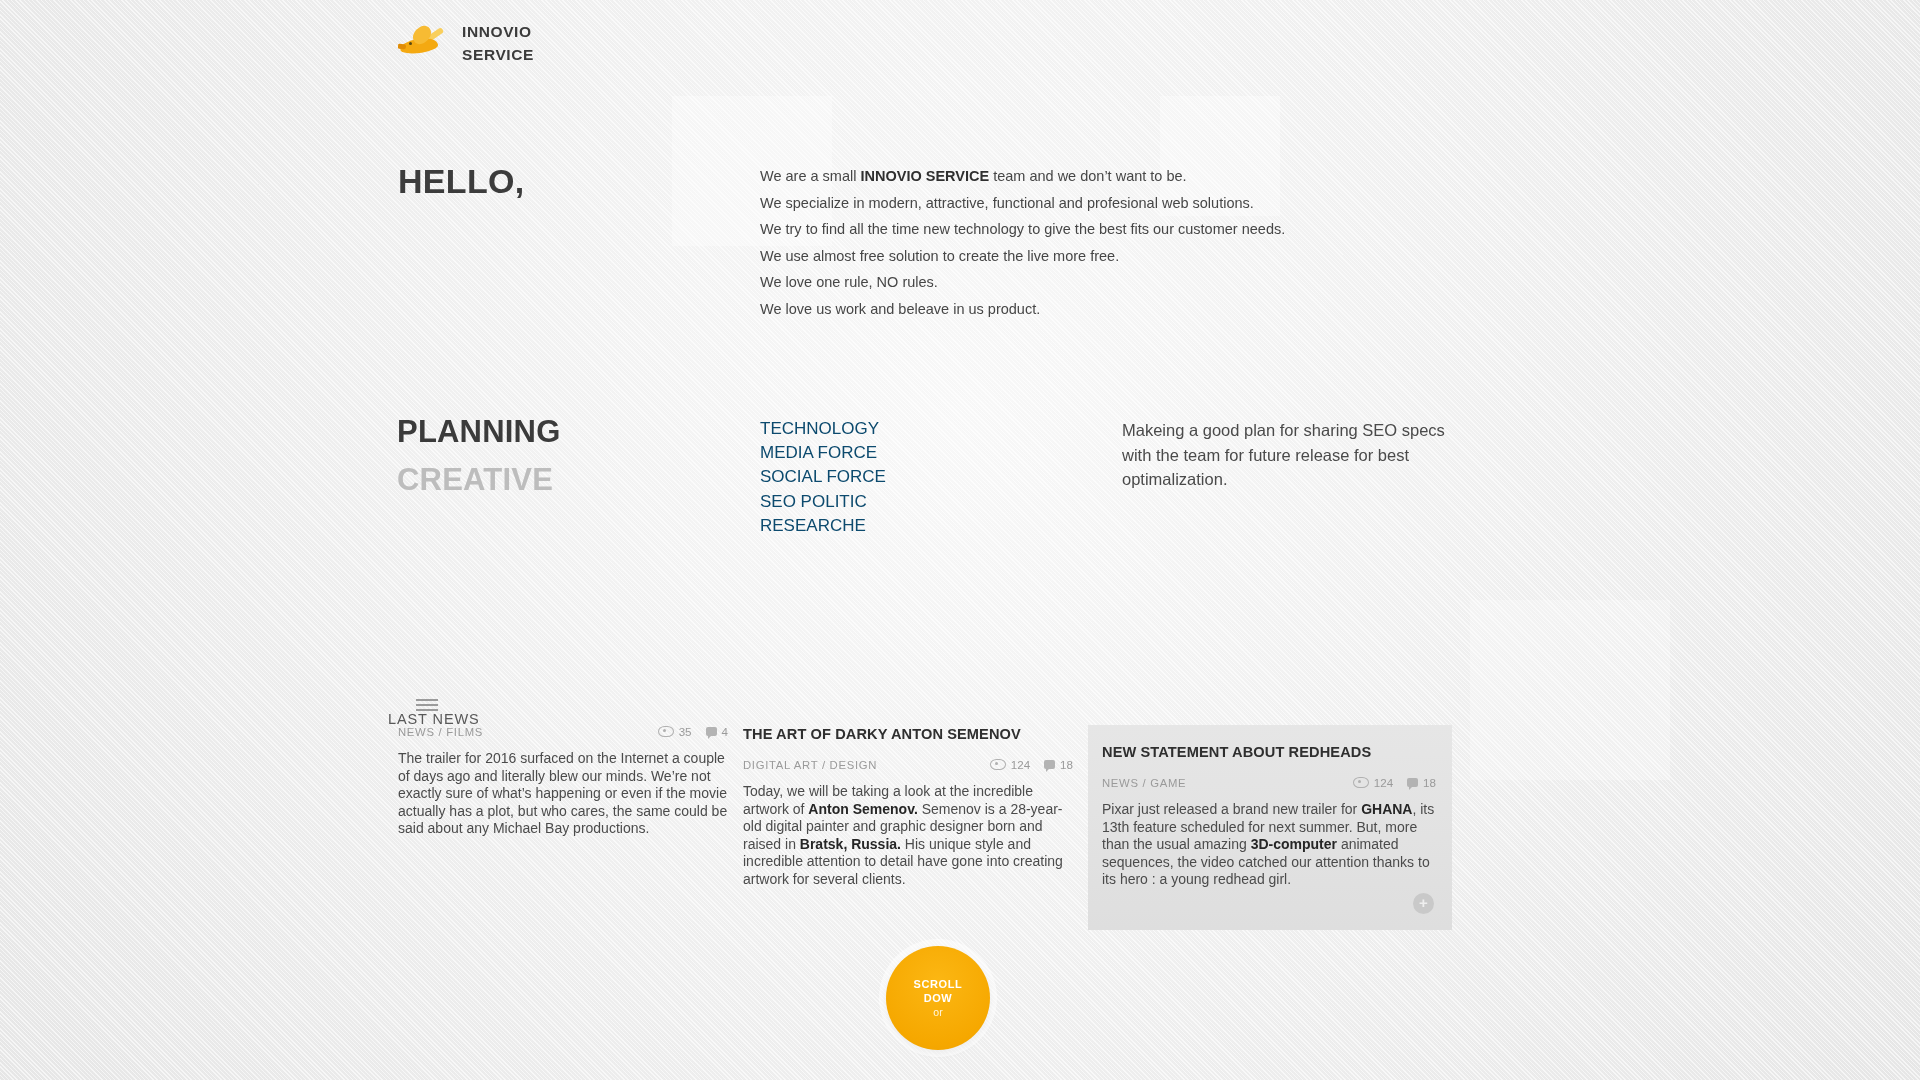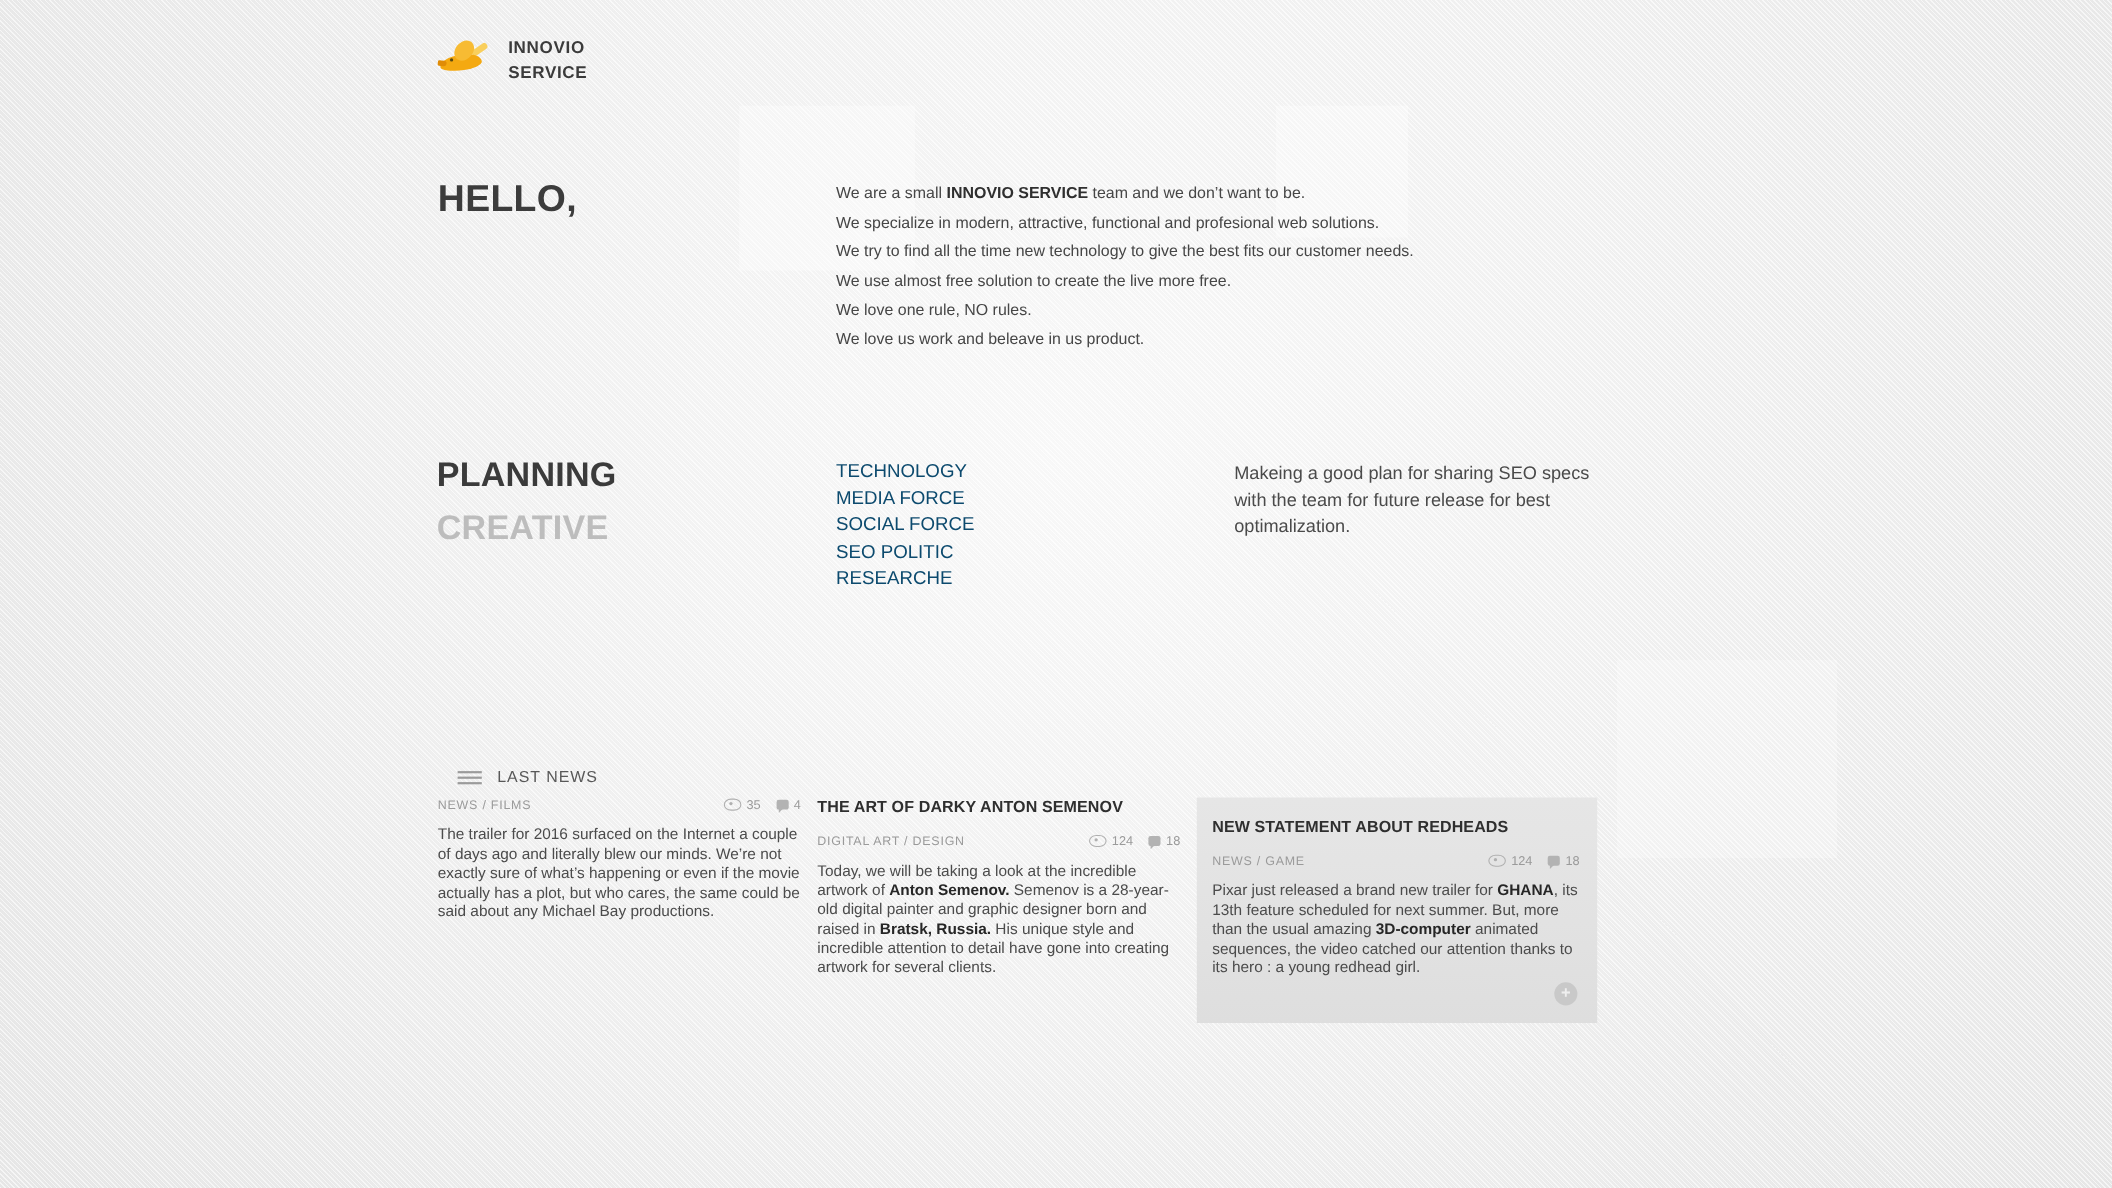--- a/index.html
+++ b/index.html
@@ -31,23 +31,23 @@
     pointer-events: none;
   }
   .bg-panel.p1 { left: 672px; top: 96px; width: 160px; height: 150px; }
   .bg-panel.p2 { left: 1160px; top: 96px; width: 120px; height: 120px; }
   .bg-panel.p3 { left: 1470px; top: 600px; width: 200px; height: 180px; background: rgba(255,255,255,0.25);}
 
   
   .header {
     position: absolute;
     left: 398px;
-    top: 32px;
-    display: flex;
-    align-items: flex-start;
+    top: 20px;
+    display: flex;
+    align-items: center;
   }
   .logo-mark {
     width: 46px;
     height: 44px;
     position: relative;
     margin-right: 18px;
   }
   .logo-mark .bird-body {
     position: absolute;
     left: 2px;
@@ -160,24 +160,25 @@
     top: 418px;
     width: 350px;
     font-size: 16.5px;
     line-height: 24.5px;
     color: #4a4a4a;
   }
 
   
   .news-head {
     position: absolute;
-    left: 416px;
+    left: 388px;
     top: 699px;
     display: flex;
     align-items: center;
+    flex-direction: column;
   }
   .burger {
     width: 22px;
     height: 12px;
     margin-right: 14px;
     display: flex;
     flex-direction: column;
     justify-content: space-between;
   }
   .burger span {
@@ -435,14 +436,19 @@
           <span class="icon-comment"></span>
           <span>18</span>
         </span>
       </div>
       <p>Pixar just released a brand new trailer for <b>GHANA</b>, its 13th feature scheduled for next summer. But, more than the usual amazing <b>3D-computer</b> animated sequences, the video catched our attention thanks to its hero : a young redhead girl.</p>
       <div class="plus-btn">+</div>
     </div>
 
   </div>
 
+  <div class="scroll-btn">
+    <div class="l1">SCROLL</div>
+    <div class="l2">DOW</div>
+    <div class="l3">or</div>
+  </div>
 
 </div>
 
 </body></html>

